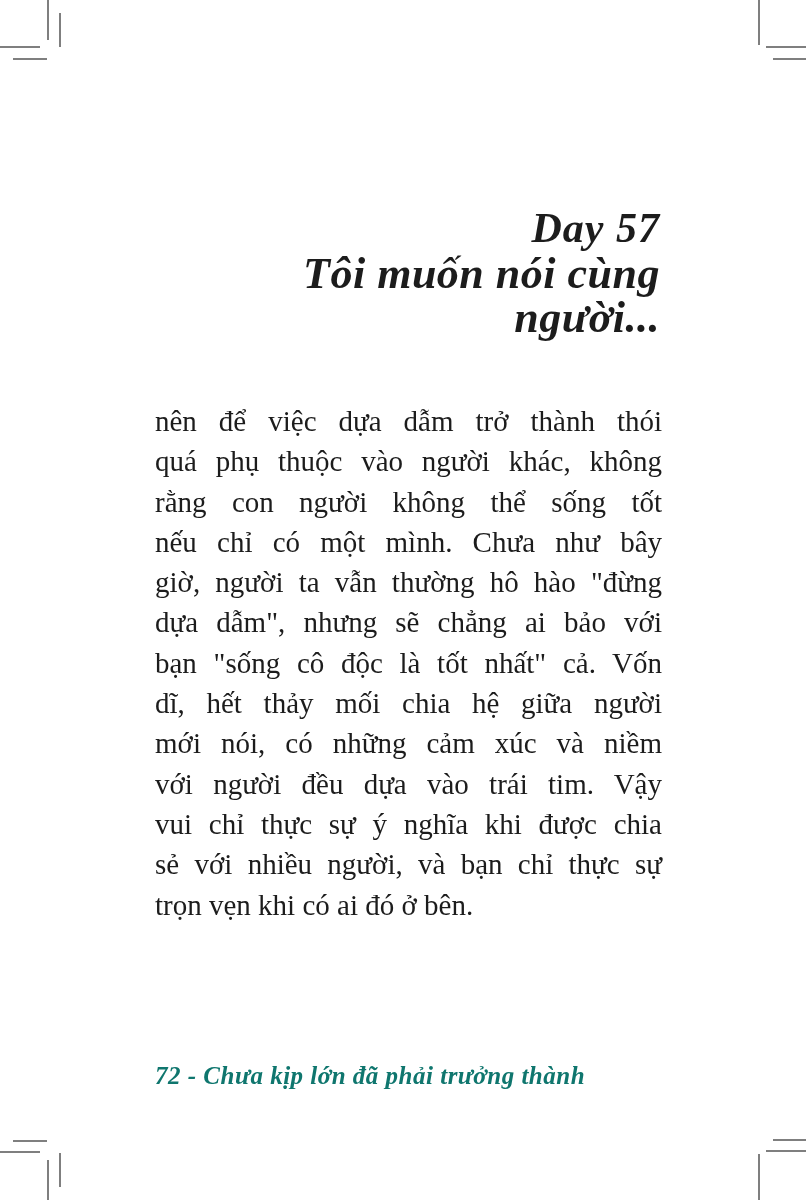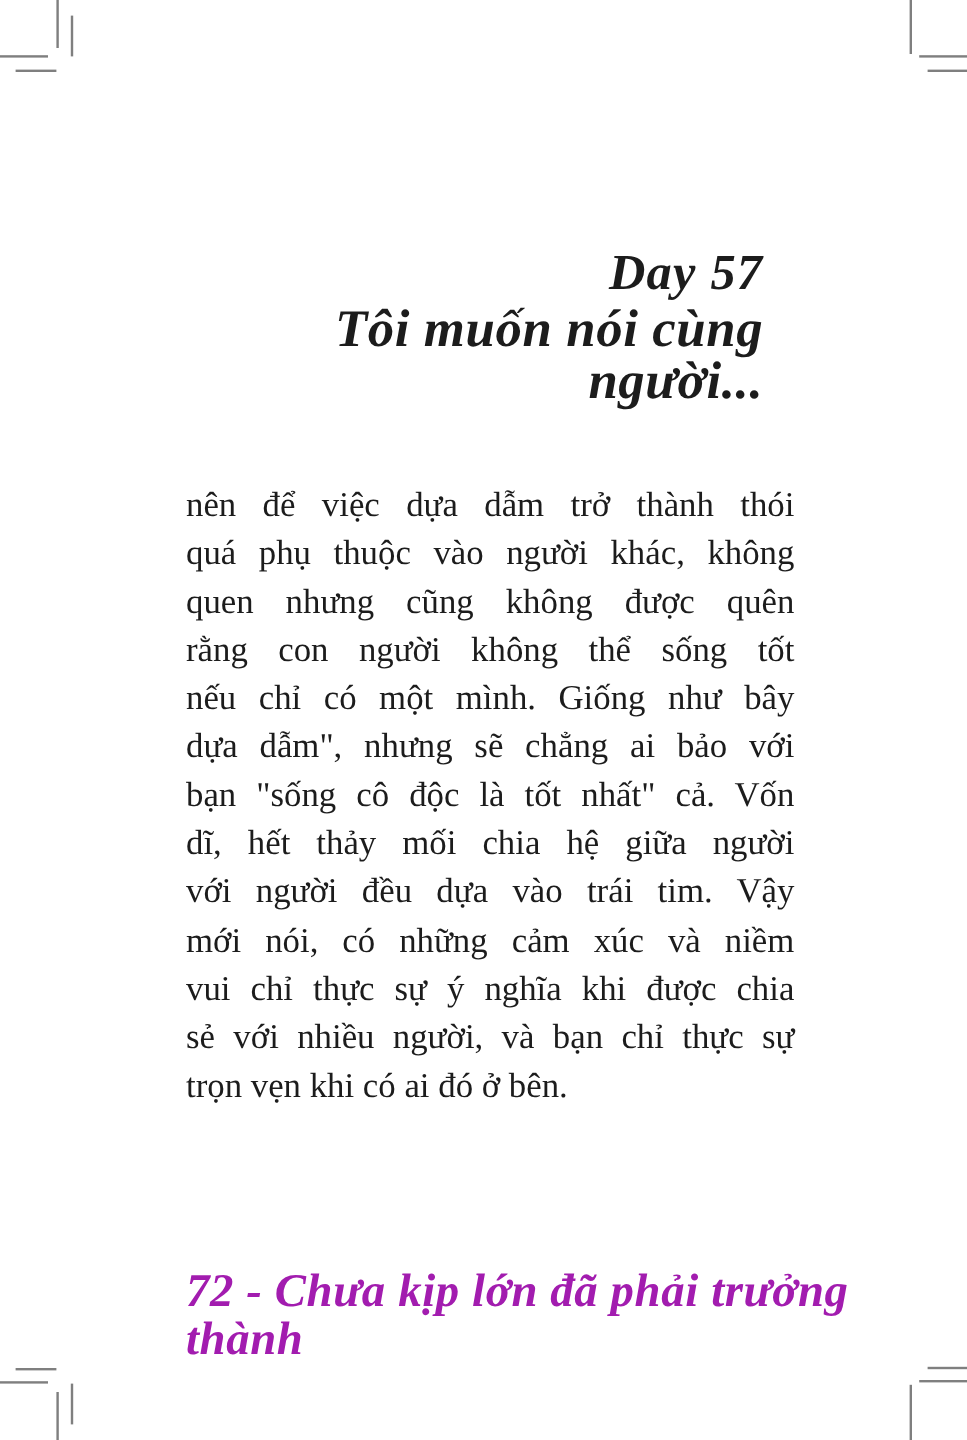--- a/index.html
+++ b/index.html
@@ -37,21 +37,21 @@
   .bl-v1 { left: 47px;  top: 1160px; width: 2px;  height: 40px; }
   .bl-v2 { left: 59px;  top: 1153px; width: 2px;  height: 34px; }
 
   .br-h1 { left: 773px; top: 1139px; width: 33px; height: 2px;  }
   .br-h2 { left: 766px; top: 1150px; width: 40px; height: 2px;  }
   .br-v1 { left: 758px; top: 1154px; width: 2px;  height: 46px; }
 
   
   .chapter-header {
     position: absolute;
-    left: 149px;
+    left: 173px;
     top: 204px;
     width: 487px;
     text-align: right;
     font-family: "Liberation Serif", serif;
     font-style: italic;
     font-weight: bold;
     color: #1c1c1c;
   }
   .day-heading {
     font-size: 42px;
@@ -91,24 +91,24 @@
 
   
   .runfoot {
     position: absolute;
     left: 155px;
     top: 1056px;
     width: 560px;
     font-family: "Liberation Serif", serif;
     font-style: italic;
     font-weight: bold;
-    font-size: 39px;
+    font-size: 25px;
     line-height: 40px;
     letter-spacing: 0.5px;
-    color: #a21caf;
+    color: #0f766e;
     text-align: left;
   }
 </style>
 </head>
 <body>
 
 <div class="page">
 
   <div class="cm tl-v1"></div>
   <div class="cm tl-v2"></div>
@@ -129,28 +129,28 @@
   <div class="cm br-v1"></div>
 
   <header class="chapter-header">
     <div class="day-heading">Day 57</div>
     <div class="chapter-title">Tôi muốn nói cùng người...</div>
   </header>
 
   <main class="bodytext">
     <div class="jline">nên để việc dựa dẫm trở thành thói</div>
     <div class="jline">quá phụ thuộc vào người khác, không</div>
-    <div class="jline">quen nhưng cũng không được quên</div>
     <div class="jline">rằng con người không thể sống tốt</div>
-    <div class="jline">nếu chỉ có một mình. Giống như bây</div>
+    <div class="jline">nếu chỉ có một mình. Chưa như bây</div>
+    <div class="jline">giờ, người ta vẫn thường hô hào "đừng</div>
     <div class="jline">dựa dẫm", nhưng sẽ chẳng ai bảo với</div>
     <div class="jline">bạn "sống cô độc là tốt nhất" cả. Vốn</div>
     <div class="jline">dĩ, hết thảy mối chia hệ giữa người</div>
+    <div class="jline">mới nói, có những cảm xúc và niềm</div>
     <div class="jline">với người đều dựa vào trái tim. Vậy</div>
-    <div class="jline">mới nói, có những cảm xúc và niềm</div>
     <div class="jline">vui chỉ thực sự ý nghĩa khi được chia</div>
     <div class="jline">sẻ với nhiều người, và bạn chỉ thực sự</div>
     <div class="jline last">trọn vẹn khi có ai đó ở bên.</div>
   </main>
 
   <footer class="runfoot">72 - Chưa kịp lớn đã phải trưởng thành</footer>
 
 </div>
 
 </body></html>

